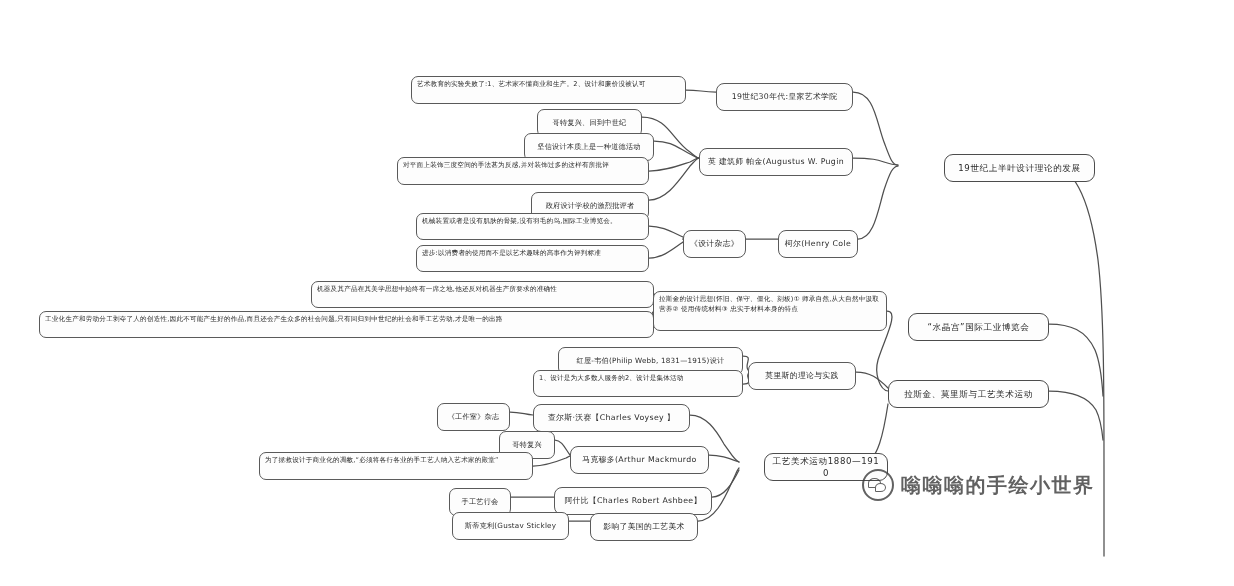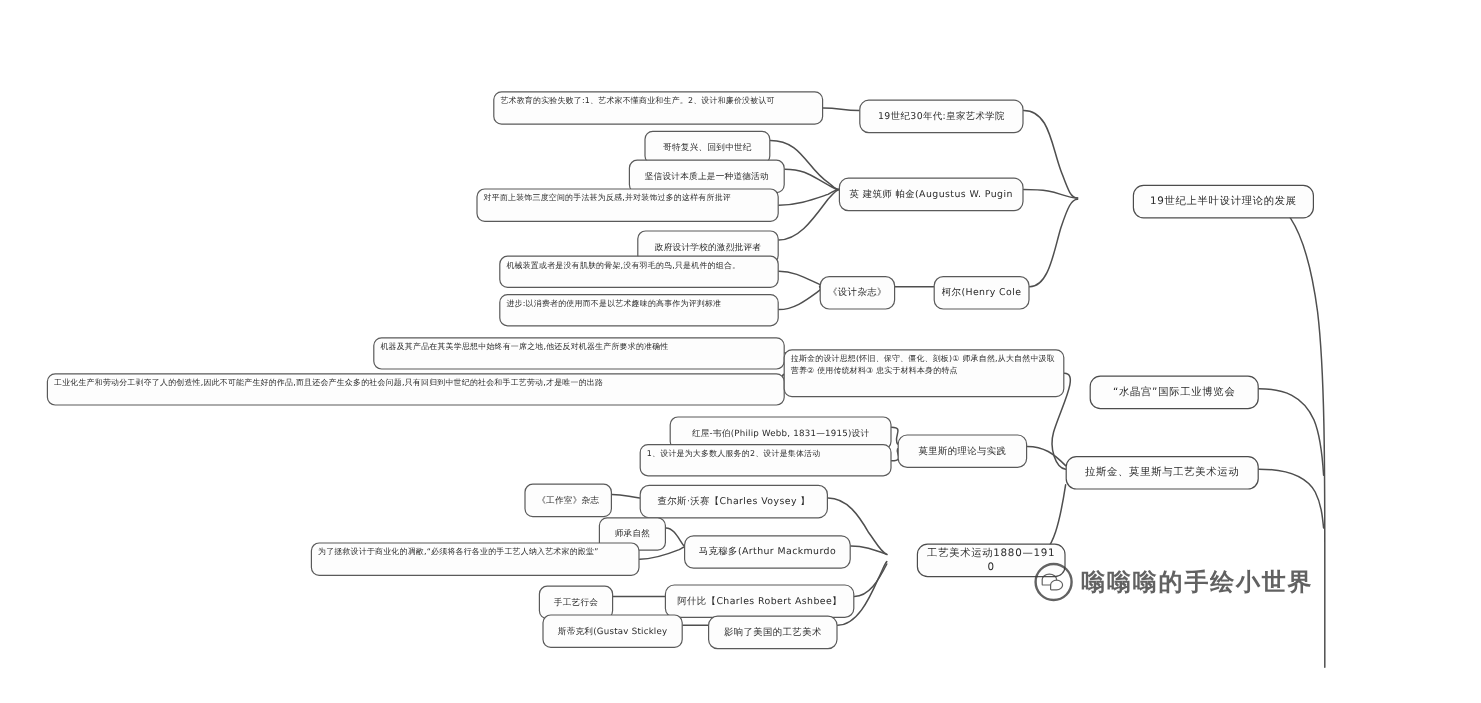--- a/index.html
+++ b/index.html
@@ -191,21 +191,21 @@
 
   <div class="node leaf-long" style="left:397px;top:157px;width:252px;height:28px;">
     <span class="txt">对平面上装饰三度空间的手法甚为反感,并对装饰过多的这样有所批评</span>
   </div>
 
   <div class="node center" style="left:531px;top:192px;width:118px;height:17px;">
     <span class="txt">政府设计学校的激烈批评者</span>
   </div>
 
   <div class="node leaf-long" style="left:416px;top:213px;width:233px;height:27px;">
-    <span class="txt">机械装置或者是没有肌肤的骨架,没有羽毛的鸟,只是机件的组合。</span>
+    <span class="txt">机械装置或者是没有肌肤的骨架,没有羽毛的鸟,国际工业博览会。</span>
   </div>
 
   <div class="node l2 center" style="left:683px;top:230px;width:63px;height:18px;">
     <span class="txt">《设计杂志》</span>
   </div>
 
   <div class="node l2 center" style="left:778px;top:230px;width:80px;height:18px;">
     <span class="txt">柯尔(Henry Cole</span>
   </div>
 
@@ -251,21 +251,21 @@
 
   <div class="node center" style="left:437px;top:403px;width:73px;height:18px;">
     <span class="txt">《工作室》杂志</span>
   </div>
 
   <div class="node l2 center" style="left:533px;top:404px;width:157px;height:22px;">
     <span class="txt">查尔斯·沃赛【Charles Voysey 】</span>
   </div>
 
   <div class="node center" style="left:499px;top:431px;width:56px;height:17px;">
-    <span class="txt">师承自然</span>
+    <span class="txt">哥特复兴</span>
   </div>
 
   <div class="node l2 center" style="left:570px;top:446px;width:139px;height:19px;">
     <span class="txt">马克穆多(Arthur Mackmurdo</span>
   </div>
 
   <div class="node leaf-long" style="left:259px;top:452px;width:274px;height:28px;">
     <span class="txt">为了拯救设计于商业化的凋敝,“必须将各行各业的手工艺人纳入艺术家的殿堂”</span>
   </div>
 

